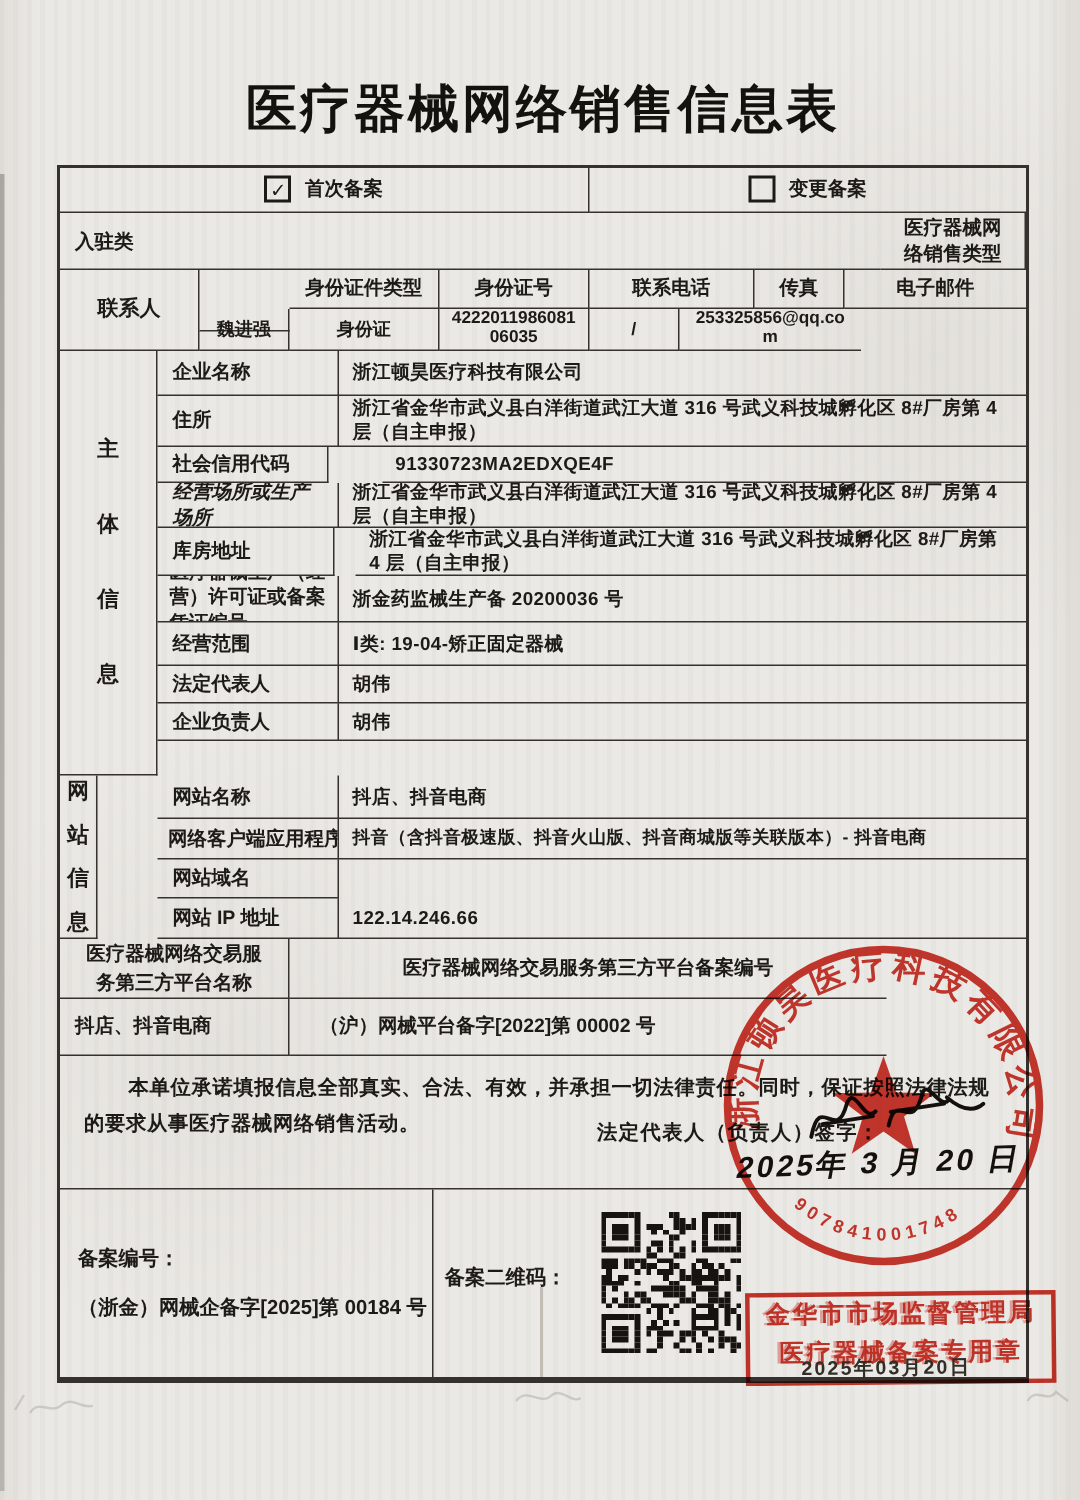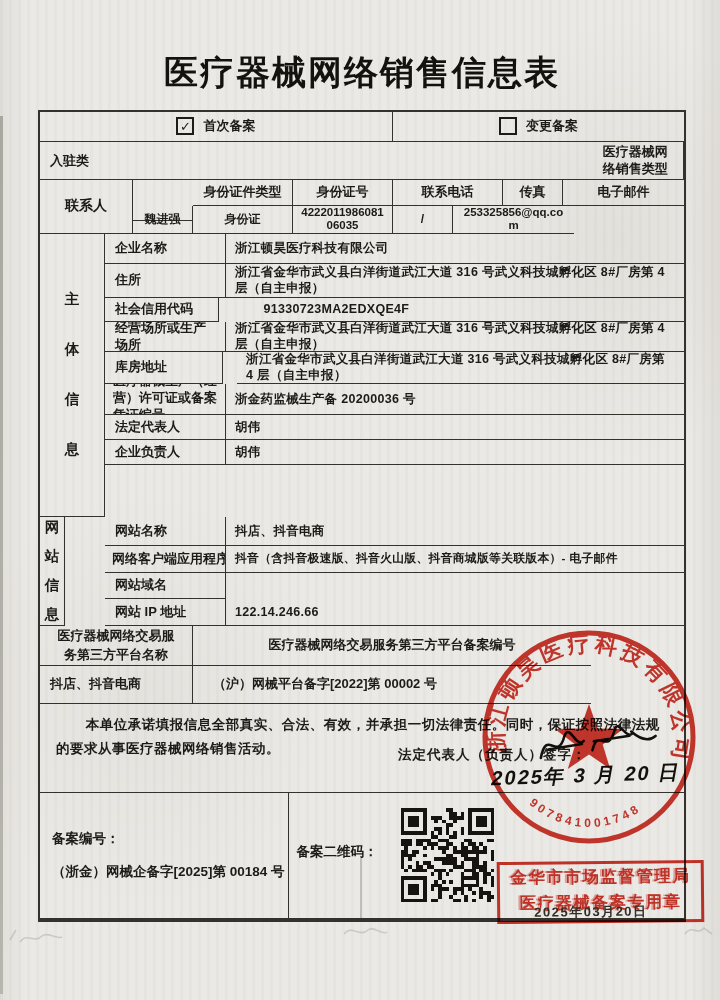--- a/index.html
+++ b/index.html
@@ -167,40 +167,48 @@
         <div class="r" style="height:24px;gap:36px;">
           <div class="c" style="width:121px;">
               <span class="lbl" data-name="field-label">社会信用代码</span>
             </div>
           <div class="c last" style="width:458px;">
               <span class="val" data-name="field-value">91330723MA2EDXQE4F</span>
             </div>
         </div>
         <div class="r" style="height:30px;">
           <div class="c" style="width:121px;">
-              <span class="lbl f12" style="letter-spacing:0;" data-name="field-label">经营场所或生产场所</span>
+              <span class="lbl f12" style="letter-spacing:0;font-style:italic;" data-name="field-label">经营场所或生产场所</span>
             </div>
           <div class="c last" style="width:458px;">
               <span class="val" data-name="field-value">浙江省金华市武义县白洋街道武江大道 316 号武义科技城孵化区 8#厂房第 4 层（自主申报）</span>
             </div>
         </div>
         <div class="r" style="height:32px;gap:14px;">
           <div class="c" style="width:121px;">
               <span class="lbl" data-name="field-label">库房地址</span>
             </div>
           <div class="c last" style="width:458px;">
               <span class="val" data-name="field-value">浙江省金华市武义县白洋街道武江大道 316 号武义科技城孵化区 8#厂房第 4 层（自主申报）</span>
             </div>
         </div>
         <div class="r" style="height:31px;">
           <div class="c" style="width:121px;">
               <span class="lbl f11" style="line-height:1.3;padding:2px 8px;" data-name="field-label">医疗器械生产（经营）许可证或备案凭证编号</span>
             </div>
           <div class="c last" style="width:458px;">
               <span class="val" data-name="field-value">浙金药监械生产备 20200036 号</span>
+            </div>
+        </div>
+        <div class="r" style="height:29px;">
+          <div class="c" style="width:121px;">
+              <span class="lbl" data-name="field-label">经营范围</span>
+            </div>
+          <div class="c last" style="width:458px;">
+              <span class="val" data-name="field-value">Ⅰ类: 19-04-矫正固定器械</span>
             </div>
         </div>
         <div class="r" style="height:25px;">
           <div class="c" style="width:121px;">
               <span class="lbl" data-name="field-label">法定代表人</span>
             </div>
           <div class="c last" style="width:458px;">
               <span class="val" data-name="field-value">胡伟</span>
             </div>
         </div>
@@ -230,21 +238,21 @@
             </div>
           <div class="c last" style="width:458px;">
               <span class="val" data-name="field-value">抖店、抖音电商</span>
             </div>
         </div>
         <div class="r" style="height:27px;">
           <div class="c" style="width:121px;">
               <span class="lbl f11" style="letter-spacing:0;padding:2px 7px;white-space:nowrap;" data-name="field-label">网络客户端应用程序名</span>
             </div>
           <div class="c last" style="width:458px;">
-              <span class="val" style="font-size:11.8px;white-space:nowrap;" data-name="field-value">抖音（含抖音极速版、抖音火山版、抖音商城版等关联版本）- 电子邮件</span>
+              <span class="val" style="font-size:11.8px;white-space:nowrap;" data-name="field-value">抖音（含抖音极速版、抖音火山版、抖音商城版等关联版本）- 抖音电商</span>
             </div>
         </div>
         <div class="r" style="height:26px;">
           <div class="c" style="width:121px;">
               <span class="lbl" data-name="field-label">网站域名</span>
             </div>
         </div>
         <div class="r" style="height:27px;">
           <div class="c" style="width:121px;">
               <span class="lbl" data-name="field-label">网站 IP 地址</span>

